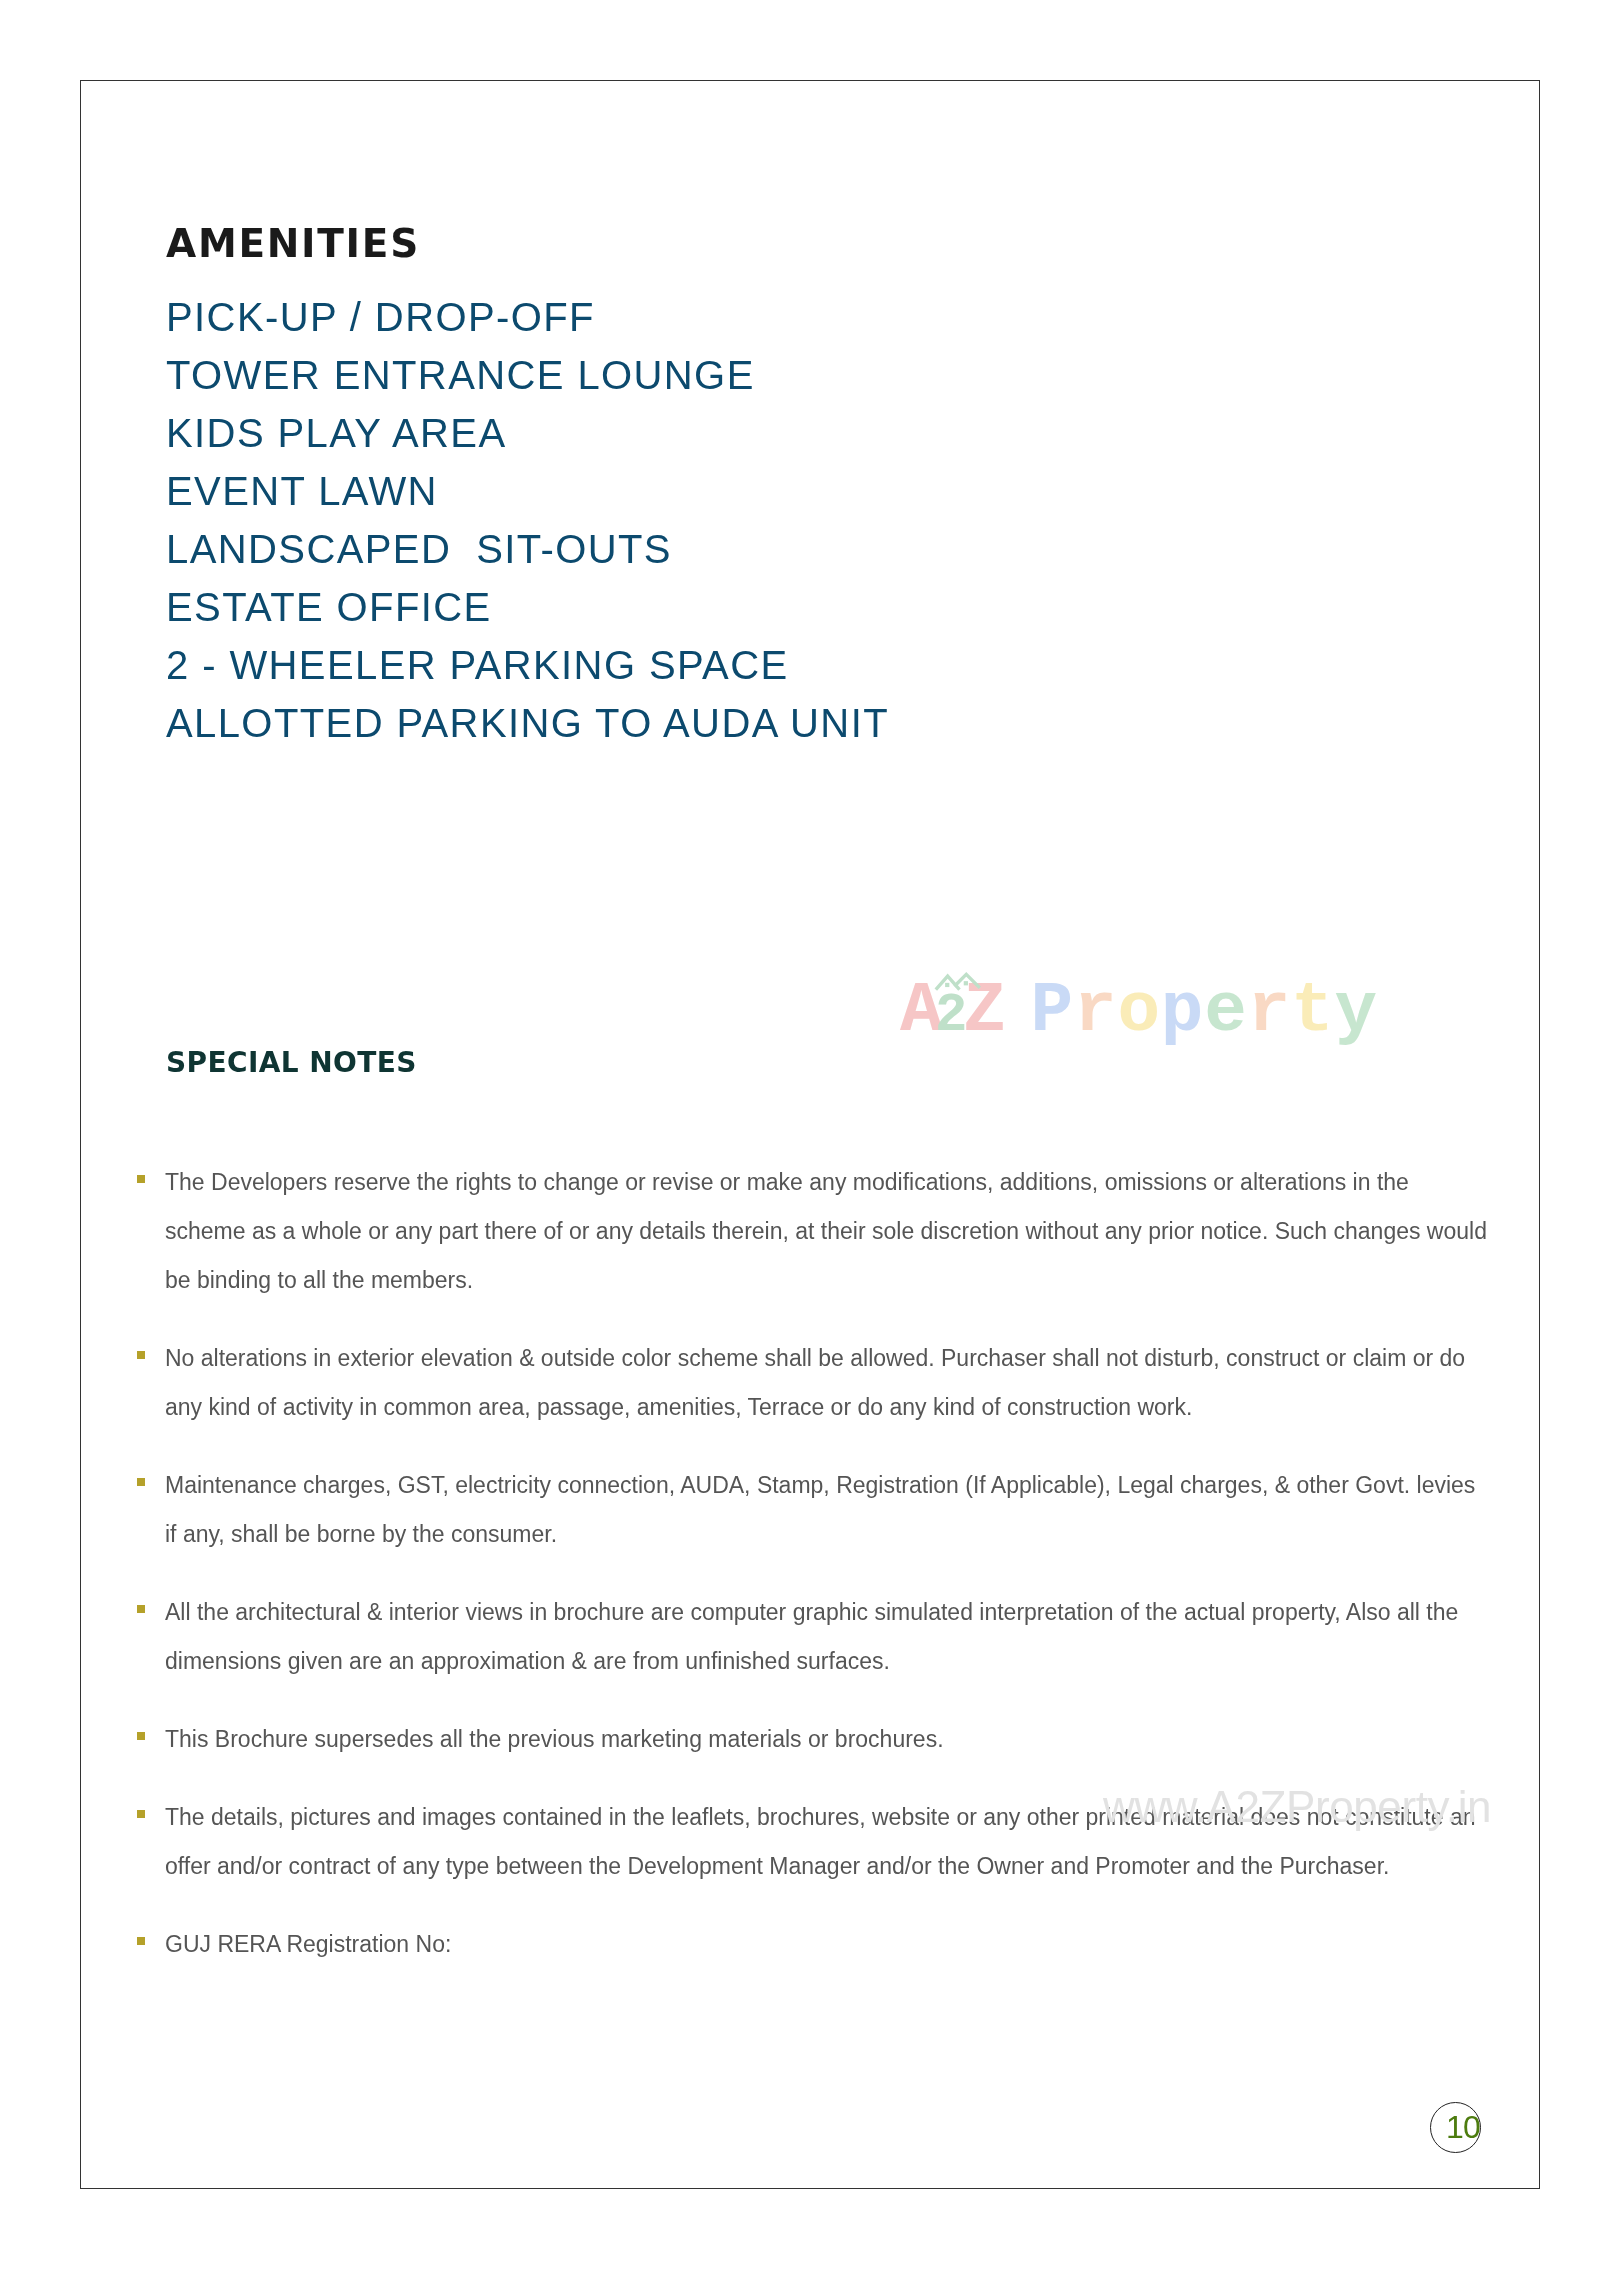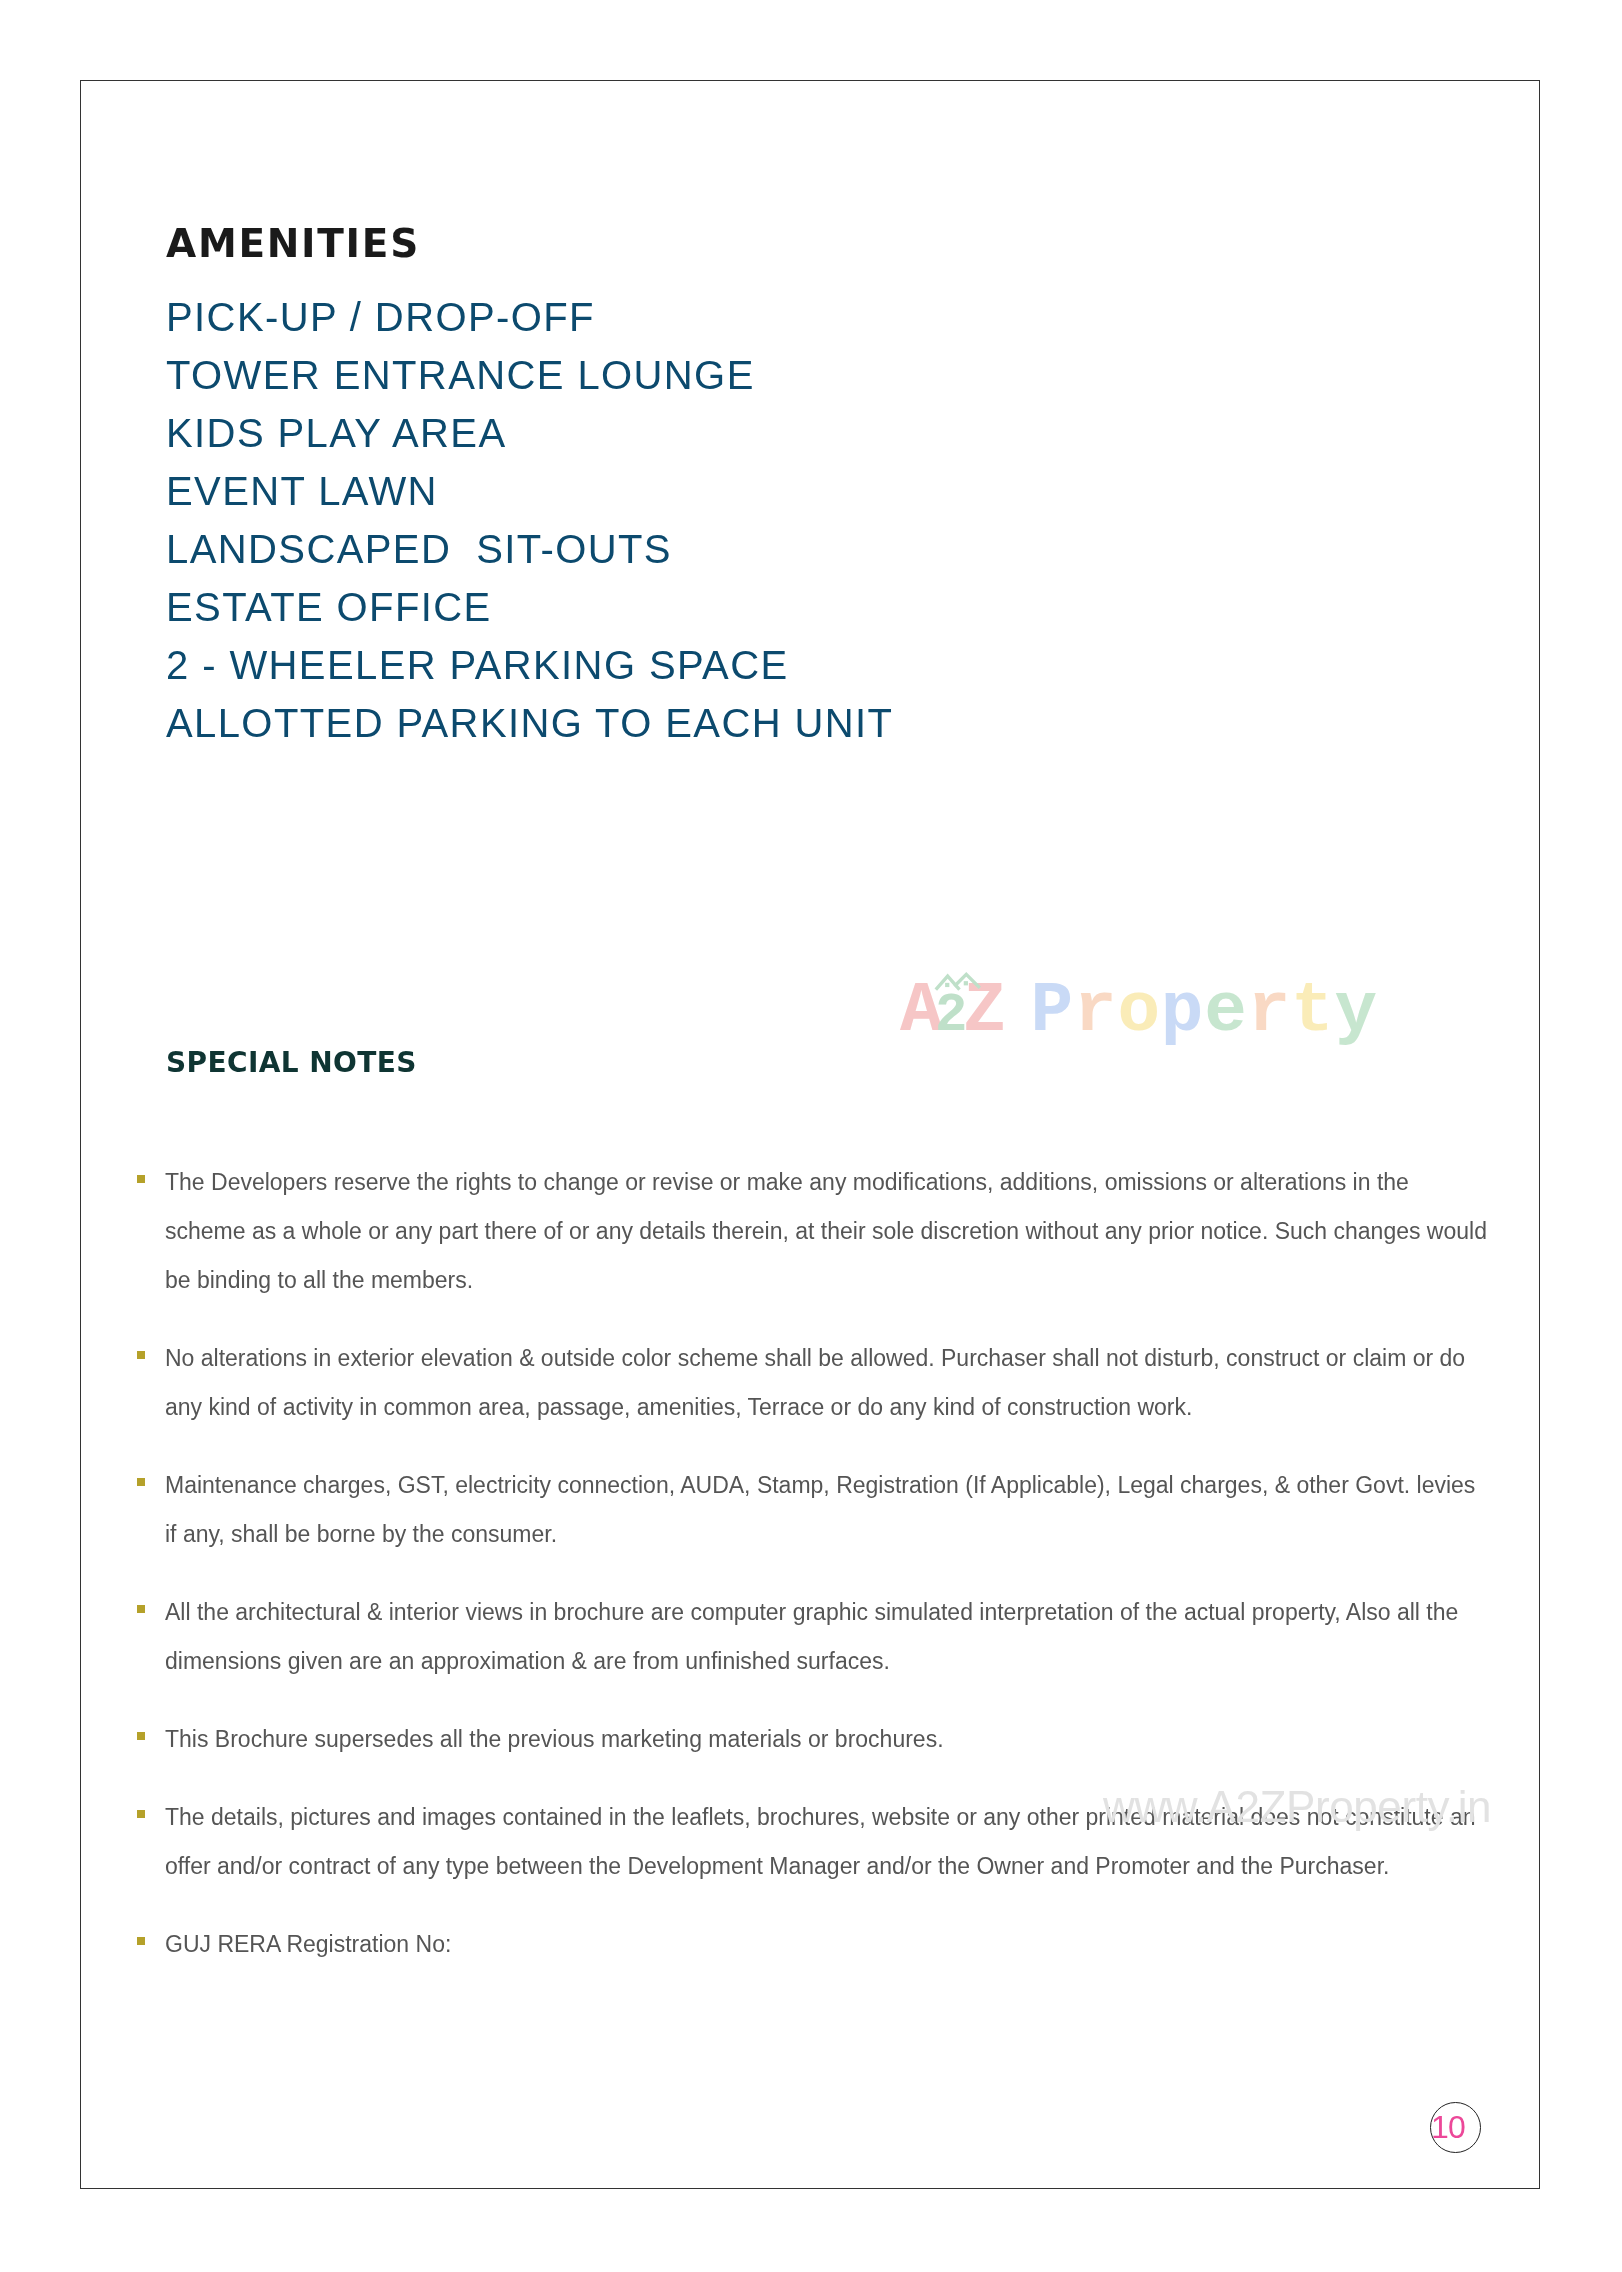--- a/index.html
+++ b/index.html
@@ -121,42 +121,42 @@
       position: absolute;
       left: 1430px;
       top: 2102px;
       width: 51px;
       height: 51px;
       border: 1.7px solid #222222;
       border-radius: 50%;
       box-sizing: border-box;
       display: flex;
       align-items: center;
-      justify-content: flex-start;
+      justify-content: flex-end;
       font-family: "Liberation Sans", sans-serif;
       font-size: 32px;
-      color: #ec4899;
+      color: #4d7c0f;
       letter-spacing: -0.8px;
     }
   </style>
 </head>
 <body>
 
 <div class="page-frame"></div>
 
 <h2 class="amenities-title">AMENITIES</h2>
 <ul class="amenities-list">
   <li>PICK-UP / DROP-OFF</li>
   <li>TOWER ENTRANCE LOUNGE</li>
   <li>KIDS PLAY AREA</li>
   <li>EVENT LAWN</li>
   <li>LANDSCAPED  SIT-OUTS</li>
   <li>ESTATE OFFICE</li>
   <li>2 - WHEELER PARKING SPACE</li>
-  <li>ALLOTTED PARKING TO EACH UNIT</li>
+  <li>ALLOTTED PARKING TO AUDA UNIT</li>
 </ul>
 
 <div class="watermark-logo">
   <svg class="wm-roof" viewBox="0 0 60 26">
     <polyline points="2,22 16,6 30,22" fill="none" stroke="#bfe0c9" stroke-width="4"></polyline>
     <polyline points="24,18 38,4 54,20" fill="none" stroke="#bfe0c9" stroke-width="4"></polyline>
     <rect x="13" y="14" width="5" height="5" fill="#bfe0c9"></rect>
     <rect x="35" y="12" width="5" height="5" fill="#bfe0c9"></rect>
   </svg>
   <span class="wm-letter" style="color:#f6c6c6">A</span><span class="wm-letter" style="color:#bfe0c9;font-size:54px;margin-left:-8.5px;margin-right:-5px;">2</span><span class="wm-letter" style="color:#f6c6c6">Z</span><span style="display:inline-block;width:24px;"></span><span class="wm-letter" style="color:#c9daf6">P</span><span class="wm-letter" style="color:#f9d9c4">r</span><span class="wm-letter" style="color:#faecb8">o</span><span class="wm-letter" style="color:#c9daf6">p</span><span class="wm-letter" style="color:#c7e6cf">e</span><span class="wm-letter" style="color:#f9d9c4">r</span><span class="wm-letter" style="color:#faecb8">t</span><span class="wm-letter" style="color:#c7e6cf">y</span>

